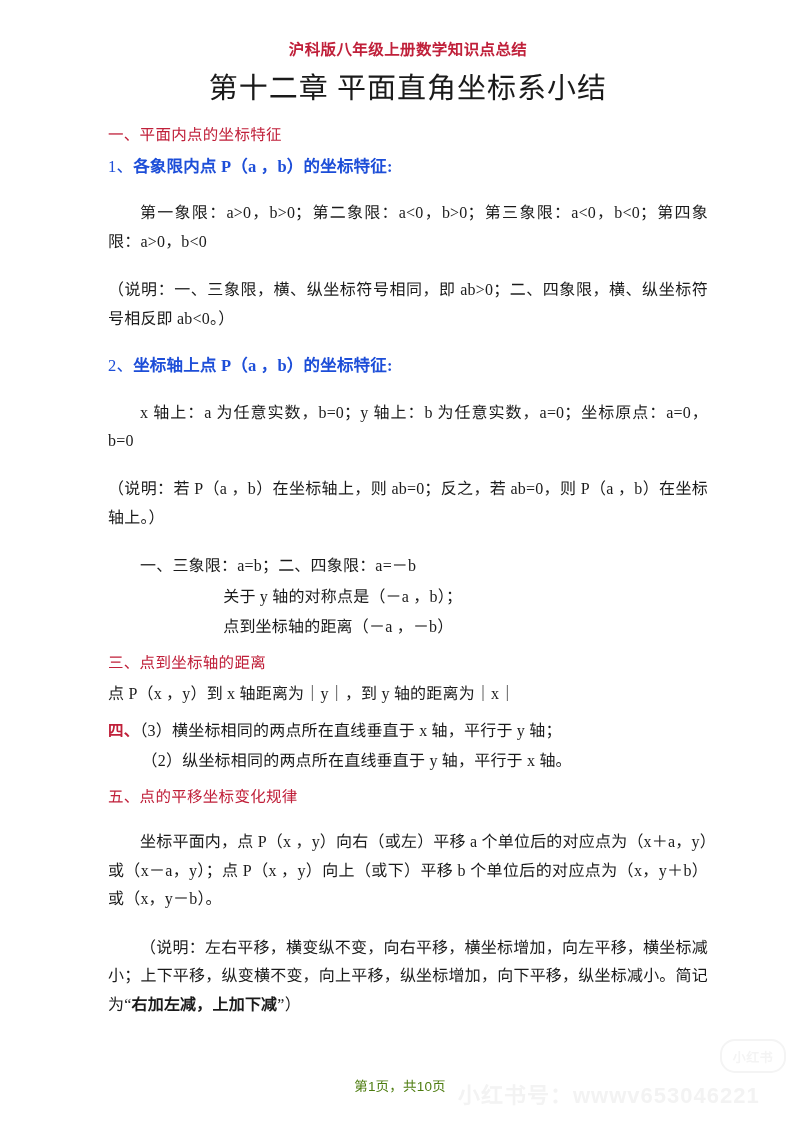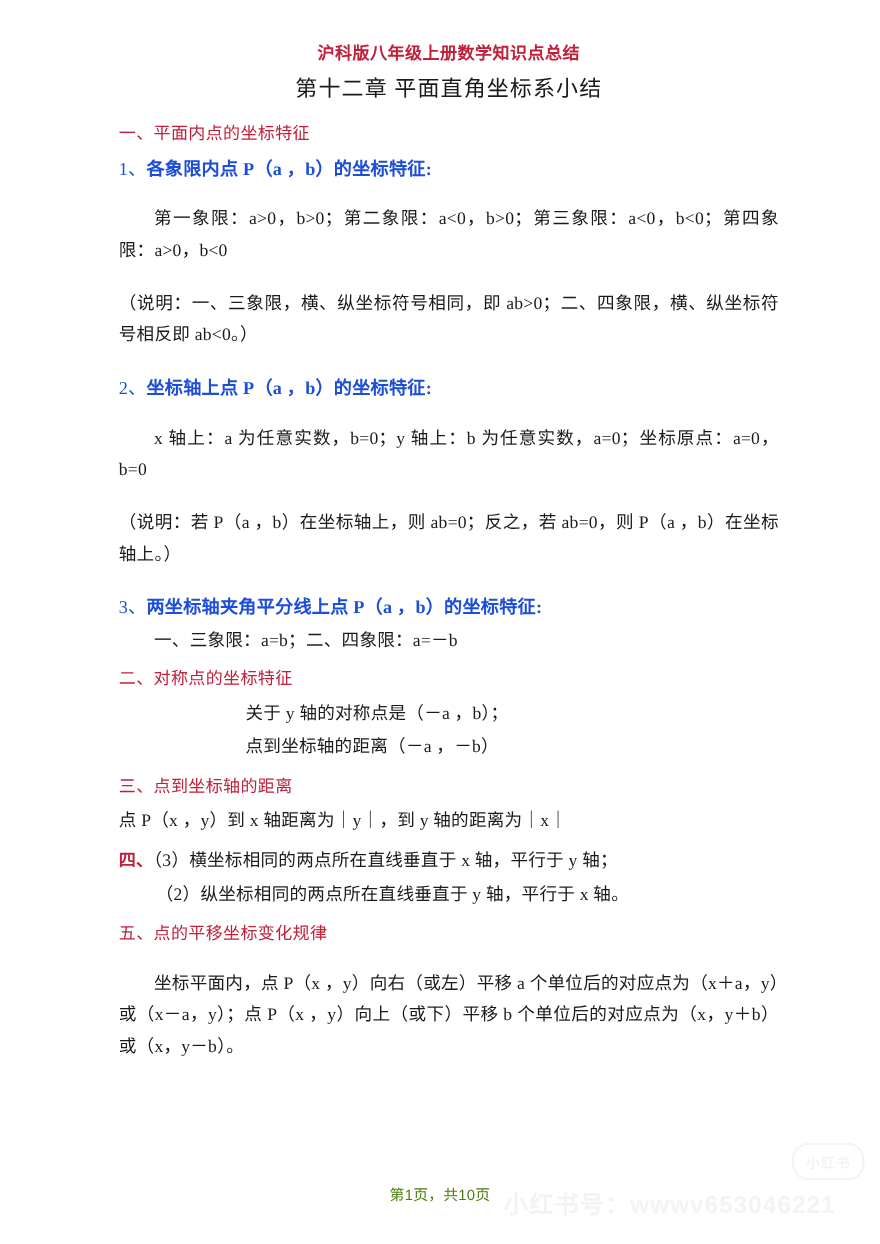--- a/index.html
+++ b/index.html
@@ -37,21 +37,21 @@
     font-family: "Liberation Sans", "DejaVu Sans", sans-serif;
     font-weight: bold;
     font-size: 15.5px;
     letter-spacing: 0.4px;
     margin: 0 0 6px 0;
     line-height: 1.5;
   }
   .doc-title {
     text-align: center;
     color: #1a1a1a;
-    font-size: 20px;
+    font-size: 29px;
     font-weight: normal;
     letter-spacing: 1px;
     margin: 0 0 14px 0;
     line-height: 1.45;
   }
 
   .sec-heading {
     color: #C0203A;
     font-family: "Liberation Sans", "DejaVu Sans", sans-serif;
     font-weight: normal;
@@ -160,35 +160,34 @@
     <div class="sec-heading">一、平面内点的坐标特征</div>
 
     <div class="subhead"><span class="lead">1、</span><span>各象限内点 P（a ，b）的坐标特征:</span></div>
     <p class="body indent">第一象限：a&gt;0，b&gt;0；第二象限：a&lt;0，b&gt;0；第三象限：a&lt;0，b&lt;0；第四象限：a&gt;0，b&lt;0</p>
     <p class="body">（说明：一、三象限，横、纵坐标符号相同，即 ab&gt;0；二、四象限，横、纵坐标符号相反即 ab&lt;0。）</p>
 
     <div class="subhead"><span class="lead">2、</span><span>坐标轴上点 P（a ，b）的坐标特征:</span></div>
     <p class="body indent">x 轴上：a 为任意实数，b=0；y 轴上：b 为任意实数，a=0；坐标原点：a=0，b=0</p>
     <p class="body">（说明：若 P（a ，b）在坐标轴上，则 ab=0；反之，若 ab=0，则 P（a ，b）在坐标轴上。）</p>
 
-    <div class="subhead"><span class="lead">3、</span><span>两坐标轴夹角平分线上点 P（a ，b）的坐标特征:</span></div>
     <p class="body indent tight">一、三象限：a=b；二、四象限：a=－b</p>
 
-    <div class="sec-heading">二、对称点的坐标特征</div>
     <p class="body tight hang-2">关于 y 轴的对称点是（－a ，b）；</p>
     <p class="body tight hang-2">点到坐标轴的距离（－a ，－b）</p>
 
     <div class="sec-heading">三、点到坐标轴的距离</div>
     <p class="body tight">点 P（x ，y）到 x 轴距离为｜y｜，到 y 轴的距离为｜x｜</p>
 
     <div class="sec-heading-mixed"><span class="num">四、</span><span>（3）横坐标相同的两点所在直线垂直于 x 轴，平行于 y 轴；</span></div>
     <p class="body hang-1 tight">（2）纵坐标相同的两点所在直线垂直于 y 轴，平行于 x 轴。</p>
 
     <div class="sec-heading">五、点的平移坐标变化规律</div>
     <p class="body indent">坐标平面内，点 P（x ，y）向右（或左）平移 a 个单位后的对应点为（x＋a，y）或（x－a，y）；点 P（x ，y）向上（或下）平移 b 个单位后的对应点为（x，y＋b）或（x，y－b）。</p>
+    <p class="body indent"><span>（说明：左右平移，横变纵不变，向右平移，横坐标增加，向左平移，横坐标减小；上下平移，纵变横不变，向上平移，纵坐标增加，向下平移，纵坐标减小。简记为“</span><span class="bold">右加左减，上加下减</span><span>”）</span></p>
 
   </div>
 
   <div class="watermark-badge">小红书</div>
   <div class="watermark-text">小红书号：wwwv653046221</div>
 
   <div class="page-footer">第1页，共10页</div>
 
 </div>
 

